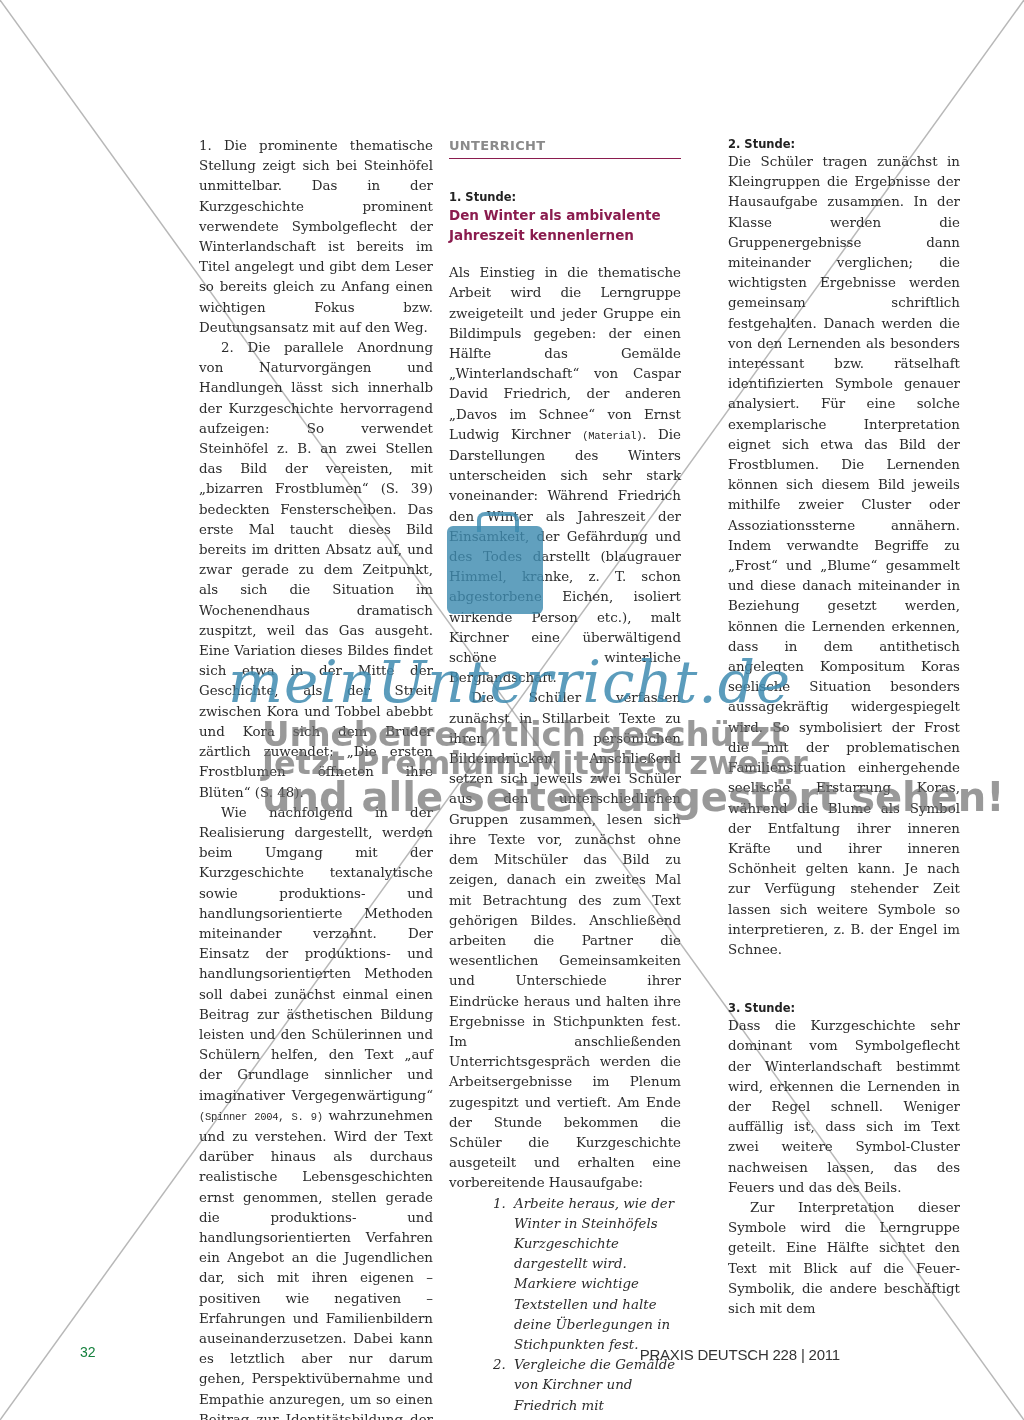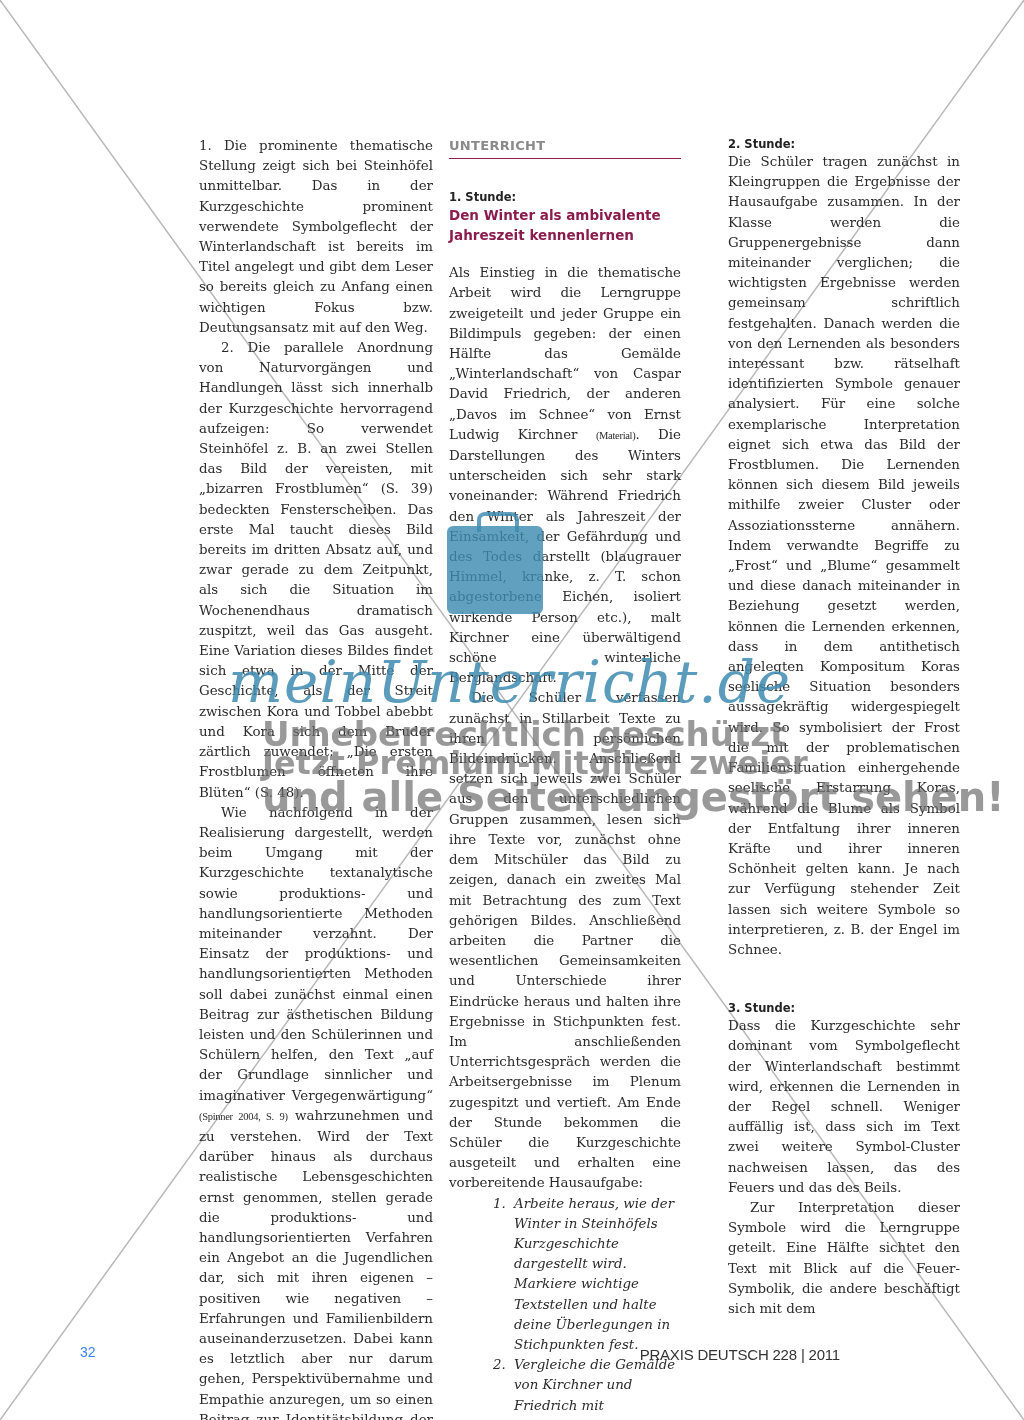--- a/index.html
+++ b/index.html
@@ -8,25 +8,25 @@
   .col { position: absolute; top: 136px; font-size: 13.4px; line-height: 20.2px; text-align: justify; hyphens: manual; }
   .col p { margin: 0; }
   .col p.indent { text-indent: 22px; }
   .col1 { left: 199px; width: 234px; }
   .col2 { left: 449px; width: 232px; }
   .col3 { left: 728px; width: 232px; }
   .section-label { font-family: "DejaVu Sans", sans-serif; font-weight: bold; color: #8a8a8a; font-size: 13px; letter-spacing: 0.3px; padding-bottom: 2px; border-bottom: 1.5px solid #8a1c4e; margin-bottom: 30px; text-align: left; }
   .stunde { font-family: "DejaVu Sans", sans-serif; font-weight: bold; font-size: 11.5px; color: #222; line-height: 16px; text-align: left; }
   .heading { font-family: "DejaVu Sans", sans-serif; font-weight: bold; font-size: 13.5px; color: #8a1c4e; line-height: 20px; text-align: left; margin-bottom: 18px; }
   .heading em { font-style: italic; }
-  .cite { font-family: Liberation Serif, serif; font-size: 10.5px; letter-spacing: -0.3px; }
+  .cite { font-family: Liberation Mono, monospace; font-size: 10.5px; letter-spacing: -0.3px; }
   ol.tasks { margin: 0; padding: 0 0 0 18px; font-style: italic; text-align: left; }
   ol.tasks li { padding-left: 4px; margin-left: 43px; }
   .spacer-3 { height: 40px; }
-  .footer-left { position: absolute; left: 80px; top: 1344px; font-family: "Liberation Sans", sans-serif; font-size: 14px; color: #3b82f6; }
+  .footer-left { position: absolute; left: 80px; top: 1344px; font-family: "Liberation Sans", sans-serif; font-size: 14px; color: #15803d; }
   .footer-right { position: absolute; right: 70px; top: 1346px; font-family: "Liberation Sans", sans-serif; font-size: 15px; color: #333; letter-spacing: -0.2px; }
   .watermark-layer { position: absolute; left: 0; top: 0; width: 1024px; height: 1420px; pointer-events: none; }
   .wm-script { position: absolute; left: 228px; top: 648px; font-family: "DejaVu Serif", serif; font-style: italic; font-size: 58px; color: rgba(62,139,176,0.85); letter-spacing: 1px; text-align: center; }
   .wm-line { position: absolute; font-family: "DejaVu Sans", sans-serif; font-weight: bold; color: rgba(110,110,110,0.7); white-space: nowrap; }
   .wm-line1 { left: 262px; top: 714px; font-size: 34px; }
   .wm-line2 { left: 262px; top: 744px; font-size: 32px; }
   .wm-line3 { left: 262px; top: 774px; font-size: 40px; text-align: center; }
   .wm-bag { position: absolute; left: 447px; top: 526px; width: 96px; height: 88px; background: rgba(62,139,176,0.82); border-radius: 6px; }
   .wm-bag::before { content: ""; position: absolute; left: 30px; top: -14px; width: 34px; height: 16px; border: 4px solid rgba(62,139,176,0.82); border-bottom: none; border-radius: 8px 8px 0 0; }
 </style>

